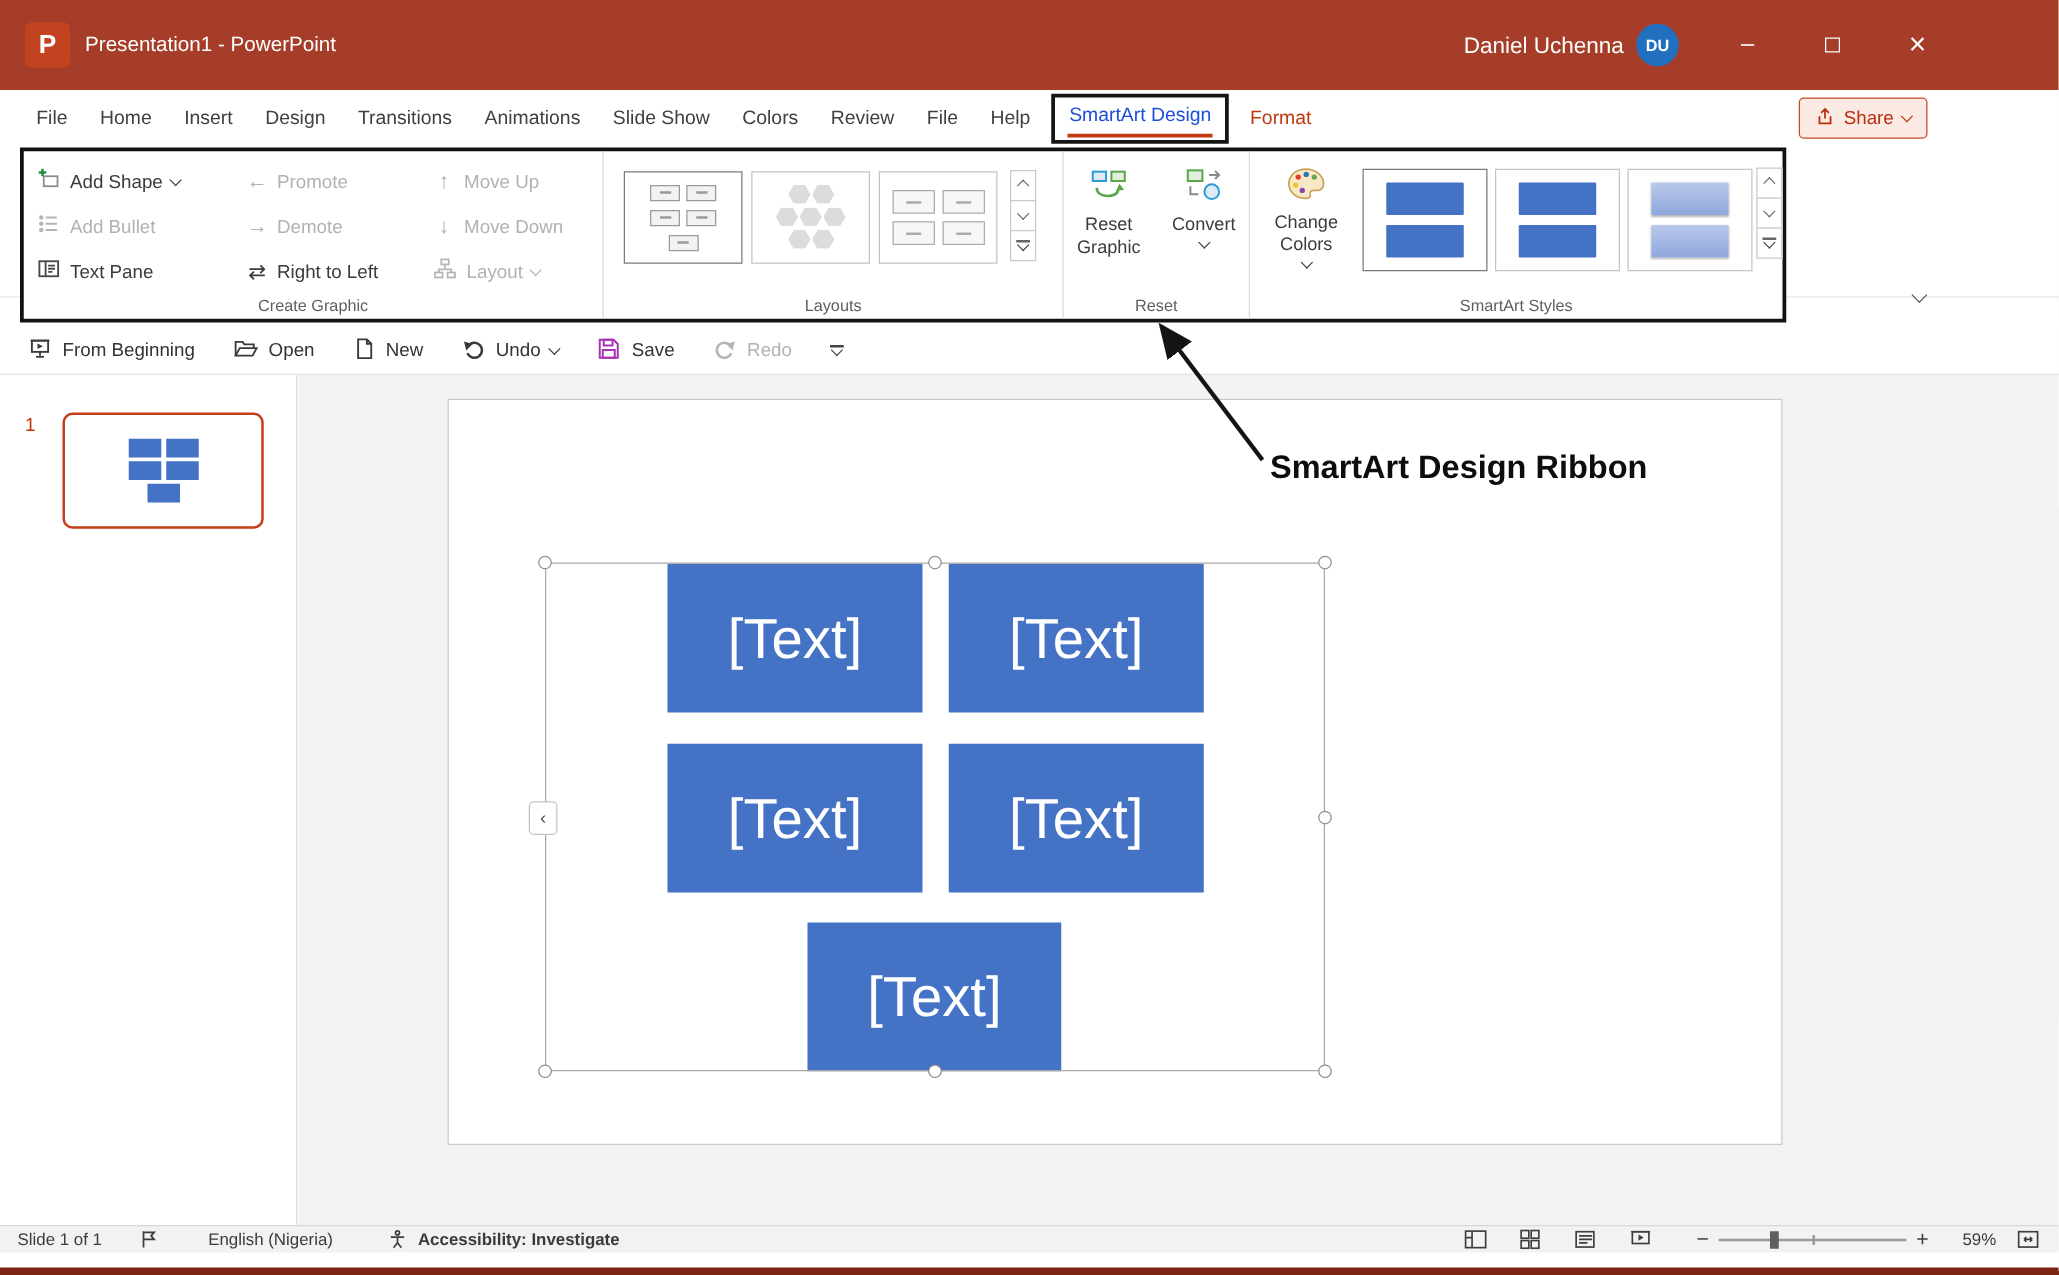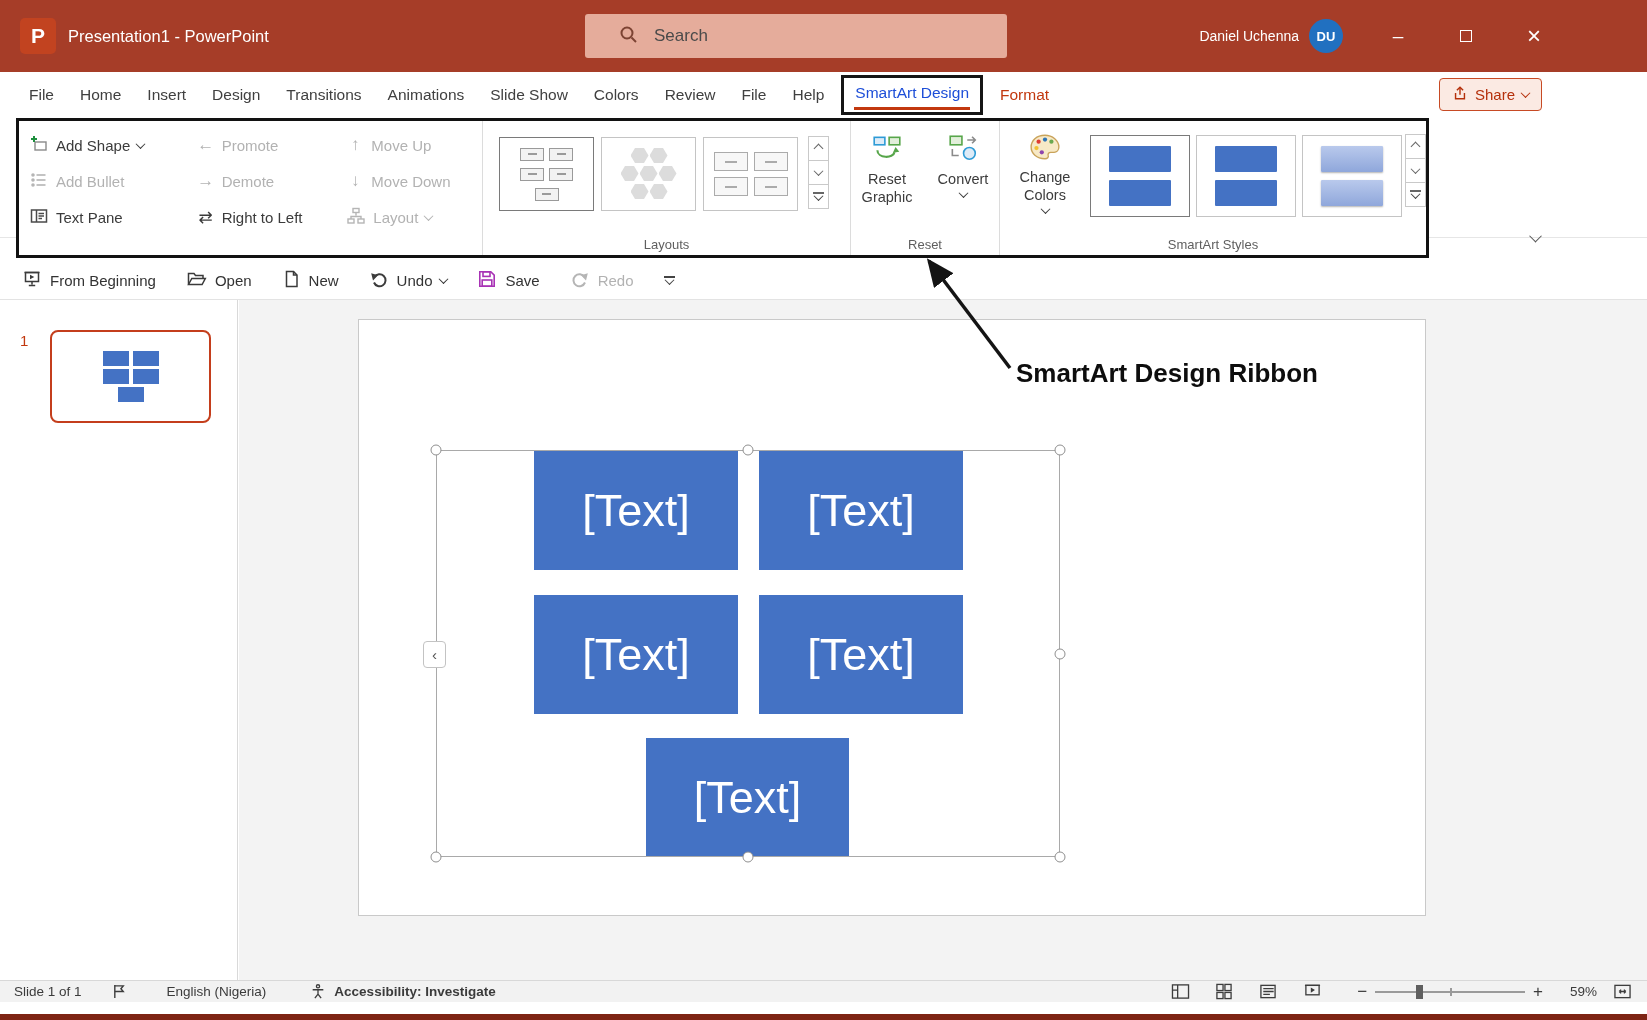--- a/index.html
+++ b/index.html
@@ -11,21 +11,21 @@
   .titlebar { position:absolute; top:0; left:0; right:0; height:72px; background:#A63D28; }
   .app-logo { position:absolute; left:20px; top:18px; width:36px; height:36px; border-radius:5px;
               background:#C24320; color:#fff; font-weight:bold; font-size:21px;
               display:flex; align-items:center; justify-content:center; }
   .doc-title { position:absolute; left:68px; top:0; height:72px; line-height:72px;
                color:#fff; font-size:16.5px; }
   .searchbox { position:absolute; left:585px; top:14px; width:422px; height:44px; border-radius:3px;
                background:#E5AC9B; display:flex; align-items:center; padding-left:34px; gap:16px; }
   .searchbox .s-text { font-size:17px; color:#4a4a4a; }
   .user-name { position:absolute; right:348px; top:0; height:72px; line-height:72px;
-               color:#fff; font-size:14px; }
+               color:#fff; font-size:18px; }
   .avatar { position:absolute; left:1309px; top:19px; width:34px; height:34px; border-radius:50%;
             background:#2170C0; color:#fff; font-size:13px; font-weight:bold;
             display:flex; align-items:center; justify-content:center; }
   .winbtn { position:absolute; top:0; width:34px; height:72px; color:#fff;
             display:flex; align-items:center; justify-content:center; font-size:19px; }
   .maxbox { width:12px; height:12px; border:1.5px solid #fff; display:inline-block; }
 
   
   .tabrow { position:absolute; top:72px; left:0; right:0; height:46px; background:#fff;
             display:flex; align-items:stretch; padding-left:16px; }
@@ -132,29 +132,20 @@
   .zoom-slider .mid { position:absolute; left:50%; top:4px; width:1.5px; height:8px; background:#9a9a9a; }
   .zoom-slider .knob { position:absolute; left:27%; top:1px; width:7px; height:14px; background:#5f5f5f; }
   .bottom-strip { position:absolute; left:0; right:0; top:1014px; height:6px; background:#7E2414; }
 </style>
 </head>
 <body>
 
 <div class="titlebar">
   <div class="app-logo">P</div>
   <div class="doc-title">Presentation1  -  PowerPoint</div>
-  <div class="searchbox">
-    <span>
-      <svg width="19" height="19" viewBox="0 0 19 19" fill="none" stroke="#7C4333" stroke-width="2">
-        <circle cx="8" cy="8" r="5.5"></circle>
-          <path d="M12.5 12.5 L17 17"></path>
-      </svg>
-    </span>
-    <span class="s-text">Search</span>
-  </div>
   <div class="user-name">Daniel Uchenna</div>
   <div class="avatar">DU</div>
   <div class="winbtn" style="left:1381px;">
     <span>–</span>
   </div>
   <div class="winbtn" style="left:1449px;">
     <span class="maxbox"></span>
   </div>
   <div class="winbtn" style="left:1517px; font-size:24px;">
     <span>×</span>
@@ -260,20 +251,21 @@
                   <rect x="2" y="13" width="6" height="4"></rect>
                   <rect x="12" y="13" width="6" height="4"></rect>
                   <path d="M10 6.5 v3 M5 13 v-2.5 h10 v2.5"></path>
                 </svg>
             </span>
             <span>Layout</span>
             <span class="chv chv-down"></span>
           </div>
         </div>
       </div>
+      <div class="glabel">Create Graphic</div>
     </div>
 
     <div class="rgroup" style="width:374px;">
       <div class="lay-wrap" style="padding-top:10px;">
         <div class="lthumb sel">
           <div class="mini-org">
             <div class="tm-org">
               <div class="mrow">
                   <div class="mbox">
                     <i></i>

